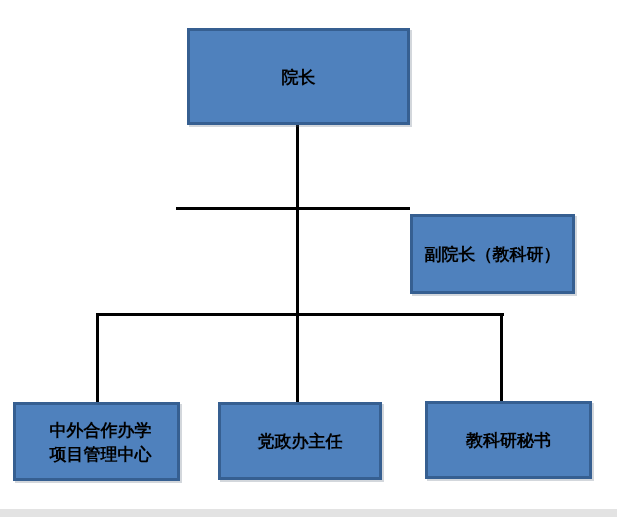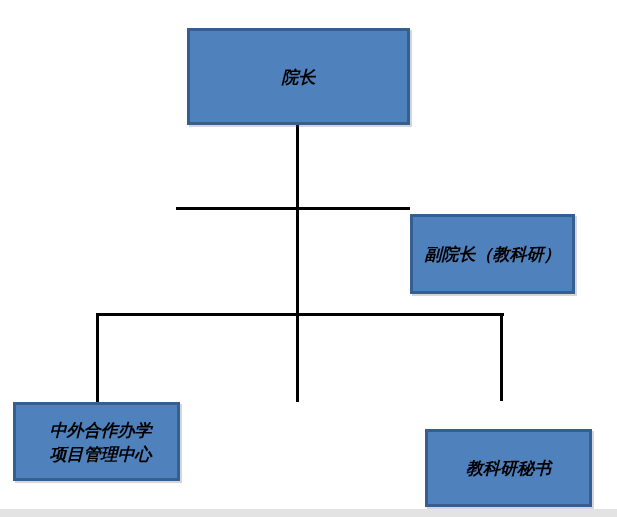--- a/index.html
+++ b/index.html
@@ -7,21 +7,20 @@
     padding: 0;
     background: #ffffff;
     font-family: "DejaVu Sans", "Liberation Sans", sans-serif;
   }
   .stage {
     position: relative;
     width: 617px;
     height: 517px;
     background: var(--page-background, #ffffff);
     overflow: hidden;
-    font-style: italic;
   }
   .node {
     position: absolute;
     box-sizing: border-box;
     background: var(--node-fill, #4f81bd);
     border: 3px solid var(--node-border, #365f91);
     box-shadow: 2px 2px 0 rgba(80, 95, 115, 0.25);
     display: flex;
     align-items: center;
     justify-content: center;
@@ -37,21 +36,21 @@
   .connector {
     position: absolute;
     background: var(--connector, #000000);
   }
   
   .n-root        { left: 187px; top: 28px;  width: 223px; height: 97px; }
   .n-vice-left   { left: 10px;  top: 177px; width: 166px; height: 79px; }
   .n-vice-right  { left: 410px; top: 178px; width: 165px; height: 80px; margin-top: 36px; }
   .n-child-left  { left: 13px;  top: 402px; width: 167px; height: 79px; padding-left: 8px; }
   .n-child-center{ left: 218px; top: 402px; width: 164px; height: 78px; }
-  .n-child-right { left: 425px; top: 401px; width: 167px; height: 78px; margin-top: 28px; }
+  .n-child-right { left: 425px; top: 401px; width: 167px; height: 78px; }
   
   .c-v-center { left: 296px; top: 125px; width: 3px;   height: 277px; }
   .c-h-mid    { left: 176px; top: 207px; width: 234px; height: 3px;   }
   .c-h-dist   { left: 96px;  top: 313px; width: 408px; height: 3px;   }
   .c-v-left   { left: 96px;  top: 316px; width: 3px;   height: 86px;  }
   .c-v-right  { left: 500px; top: 316px; width: 3px;   height: 85px;  }
   
   .footer-strip {
     position: absolute;
     left: 0; top: 509px;
@@ -77,20 +76,23 @@
 
   <div class="node n-vice-right">
     <span class="node-label">副院长（教科研）</span>
   </div>
 
   <div class="node n-child-left">
     <span class="node-label">中外合作办学
 项目管理中心</span>
   </div>
 
+  <div class="node n-child-center">
+    <span class="node-label">党政办主任</span>
+  </div>
 
   <div class="node n-child-right">
     <span class="node-label">教科研秘书</span>
   </div>
 
   <div class="footer-strip"></div>
 
 </div>
 
 </body></html>

